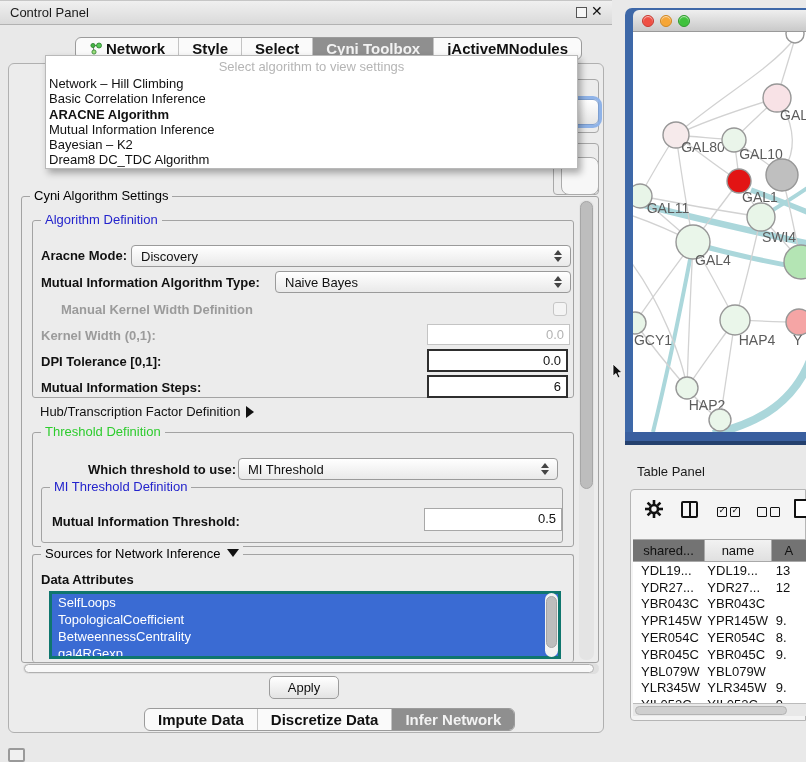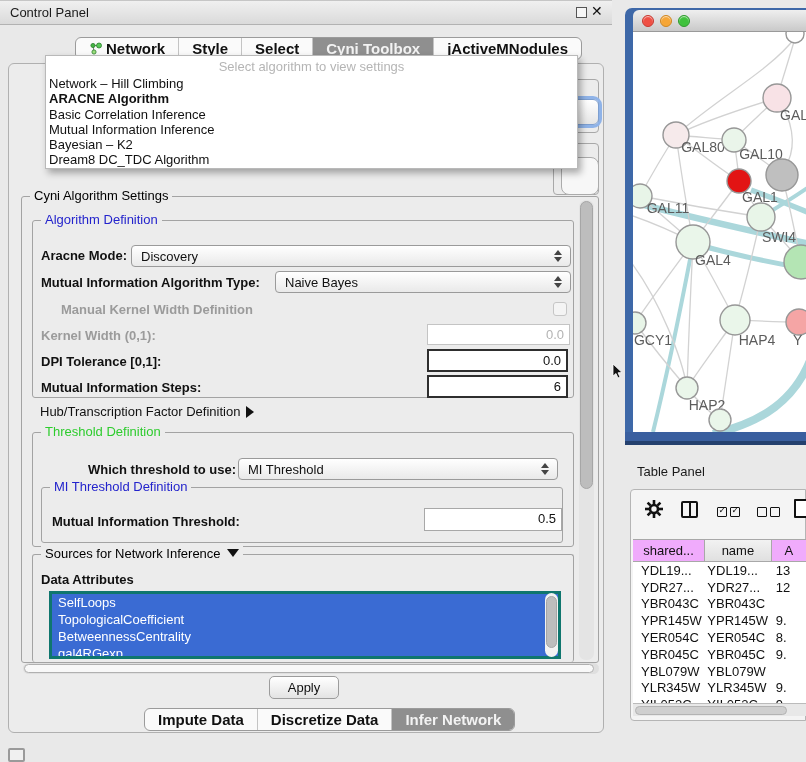--- a/index.html
+++ b/index.html
@@ -89,21 +89,21 @@
   .split-ic { width:17px; height:17px; border:2px solid #111; border-radius:2px; }
   .split-ic::after { content:""; position:absolute; left:6px; top:0; width:2px; height:13px; background:#111; }
   .cb-pair { display:flex; gap:3px; }
   .cb { width:10px; height:10px; border:1.5px solid #111; border-radius:1px; position:relative; }
   .cb.ck::after { content:"✓"; position:absolute; left:0.5px; top:-3px; font-size:9px; font-weight:bold; color:#111; }
   .doc-ic { width:14px; height:19px; border:2px solid #111; border-radius:1px; background:#fff; }
   .ttable { position:absolute; left:2px; top:49px; width:174px; height:164px; background:#fff; }
   .thead { display:flex; height:23px; border-top:1px solid #a8a8a8; border-bottom:1px solid #a8a8a8; }
   .th { font-size:13px; color:#111; text-align:center; line-height:21px; border-right:1px solid #a8a8a8;
     background:linear-gradient(#f2f2f2,#e0e0e0); overflow:hidden; }
-  .th.hlb { background:#f0abfc; }
+  .th.hlb { background:#737373; }
   .th.c1 { width:82px; } .th.c2 { width:76px; } .th.c3 { width:40px; }
   .trow { display:flex; height:16.8px; align-items:center; }
   .td { font-size:13px; color:#111; white-space:nowrap; overflow:hidden; }
   .td.c1 { width:82px; padding-left:8px; } .td.c2 { width:76px; padding-left:2px; } .td.c3 { width:40px; padding-left:4px; }
   .tp-hsb { position:absolute; left:2px; top:213px; width:174px; height:13px; background:#e8e8e8; border-top:1px solid #bbb; }
   .tp-hsb .thumb { position:absolute; left:2px; top:2px; width:152px; height:9px; background:#cfcfcf; border:1px solid #b3b3b3; border-radius:5px; }
 
   .min-ic { left:8px; top:748px; width:17px; height:14px; border:2px solid #9a9a9a; border-radius:2px; background:#f0f0f0; }
   .cursor-ic { left:612px; top:364px; }
 </style>
@@ -236,22 +236,22 @@
         <div class="tab sel">
           <span>Infer Network</span>
         </div>
       </div>
   </div>
 
   <div class="abs dropdown">
     <div class="dd-prompt">Select algorithm to view settings</div>
     <div>
         <div class="dd-item">Network – Hill Climbing</div>
+        <div class="dd-item">Basic Correlation Inference</div>
         <div class="dd-item hl">ARACNE Algorithm</div>
-        <div class="dd-item">Basic Correlation Inference</div>
         <div class="dd-item">Mutual Information Inference</div>
         <div class="dd-item">Bayesian – K2</div>
         <div class="dd-item">Dream8 DC_TDC Algorithm</div>
       </div>
   </div>
 
   <div class="abs net-frame">
     <div class="net-title">
       <span class="tl r"></span>
       <span class="tl y"></span>

